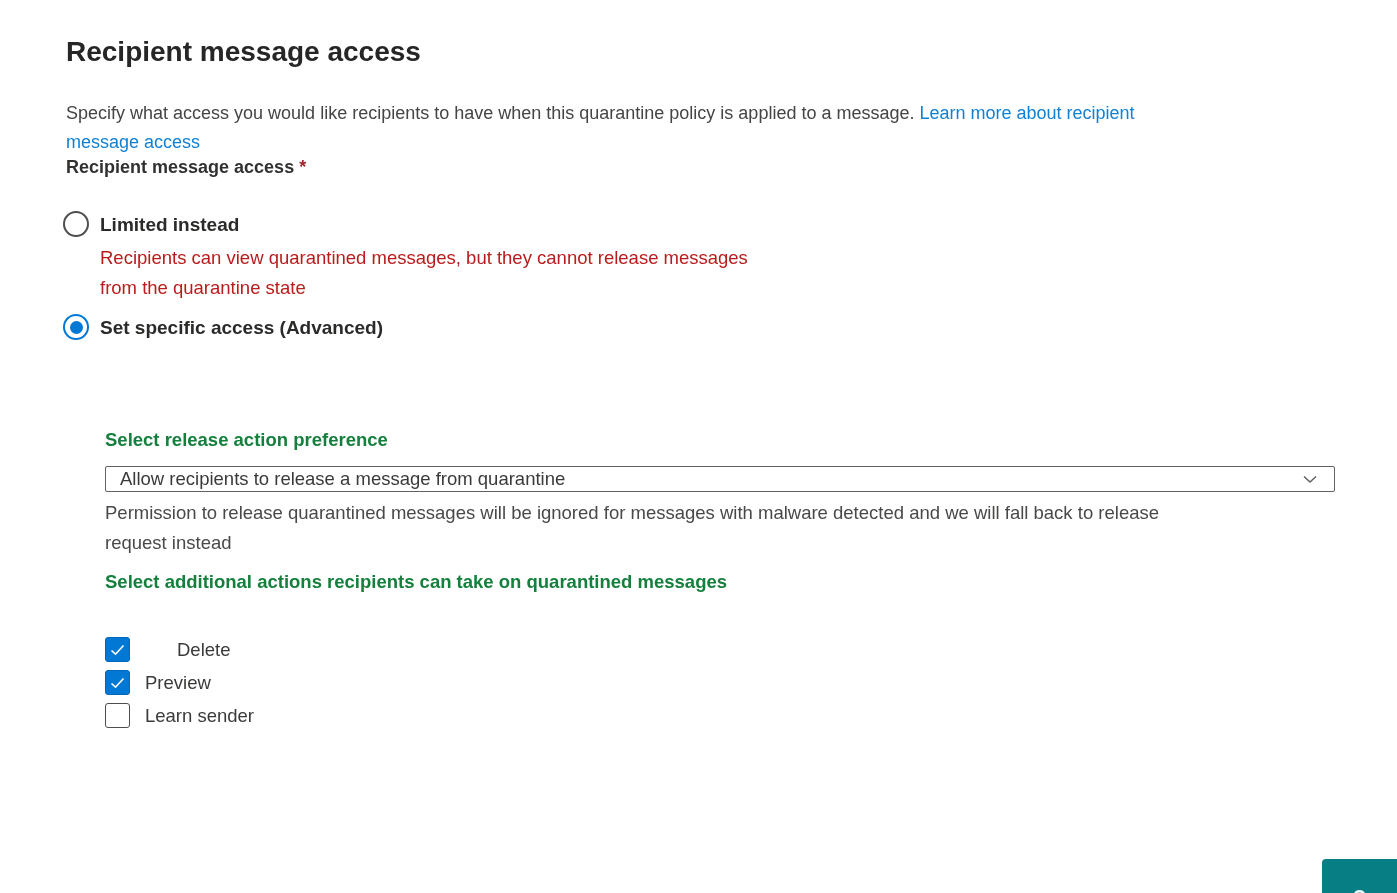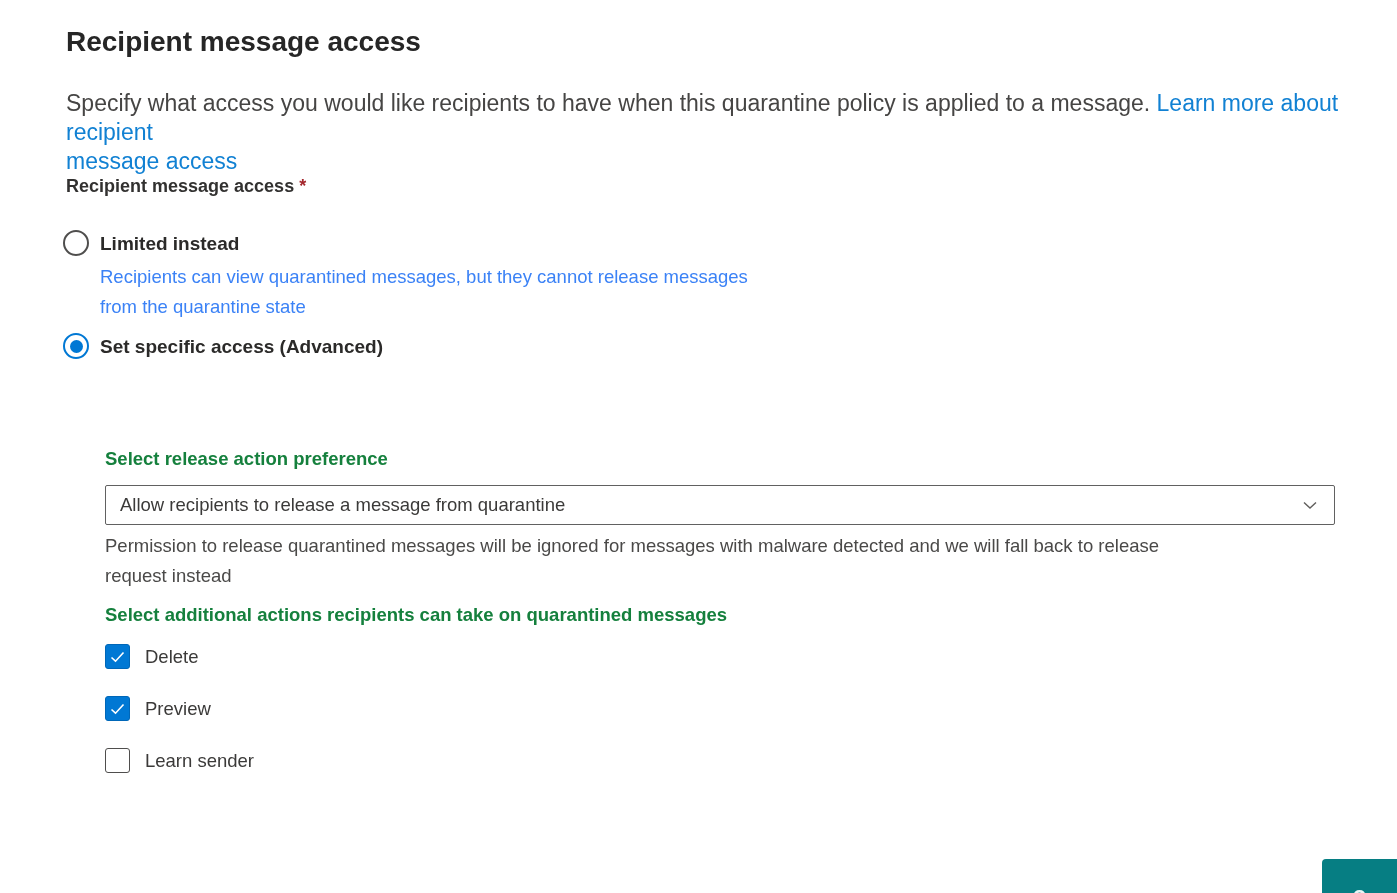--- a/index.html
+++ b/index.html
@@ -4,33 +4,33 @@
 <style>
   * { margin: 0; padding: 0; box-sizing: border-box; }
   html, body {
     width: 1397px; height: 893px;
     background: #ffffff;
     font-family: "Liberation Sans", sans-serif;
     color: #323130;
     overflow: hidden;
     position: relative;
   }
-  .content { padding: 26px 0 0 66px; }
+  .content { padding: 36px 0 0 66px; }
 
   .page-title {
     font-size: 28px;
     font-weight: 700;
     color: #262626;
     line-height: 32px;
   }
 
   .intro {
     margin-top: 31px;
     max-width: 1300px;
-    font-size: 23px;
+    font-size: 18px;
     line-height: 29px;
     color: #464544;
   }
   .intro a {
     color: #1181d3;
     text-decoration: none;
     white-space: pre-line;
     cursor: pointer;
   }
 
@@ -66,37 +66,37 @@
     font-size: 19px;
     font-weight: 700;
     line-height: 26px;
     color: #2b2a29;
     cursor: pointer;
   }
   .radio-desc {
     margin-top: 5px;
     font-size: 18.5px;
     line-height: 30px;
-    color: #3b82f6;
+    color: #b91c1c;
   }
   .pre { white-space: pre-line; }
 
   .subsection { margin-left: 39px; }
 
   .sub-label {
     font-size: 18.5px;
     font-weight: 600;
     color: #15803d;
   }
   .sub-label.release { margin-top: 88px; }
 
   .dropdown {
     margin-top: 15px;
     width: 1230px;
-    height: 40px;
+    height: 26px;
     border: 1px solid #616161;
     border-radius: 2px;
     background: #fff;
     display: flex;
     align-items: center;
     padding: 0 16px 0 14px;
     cursor: pointer;
   }
   .dropdown-value {
     flex: 1;
@@ -113,23 +113,23 @@
     line-height: 30px;
     color: #4a4948;
     max-width: 1240px;
   }
 
   .sub-label.additional { margin-top: 13px; }
 
   .checkbox-row {
     display: flex;
     align-items: center;
-    margin-top: 27px;
-  }
-  .checkbox-row.first { margin-top: 18px; }
+    margin-top: 8px;
+  }
+  .checkbox-row.first { margin-top: 44px; gap: 32px; }
   .checkbox-box {
     width: 25px; height: 25px;
     border-radius: 3px;
     border: 1px solid #4f4e4d;
     background: #fff;
     flex: 0 0 auto;
     display: flex; align-items: center; justify-content: center;
     cursor: pointer;
   }
   .checkbox-box.checked {

